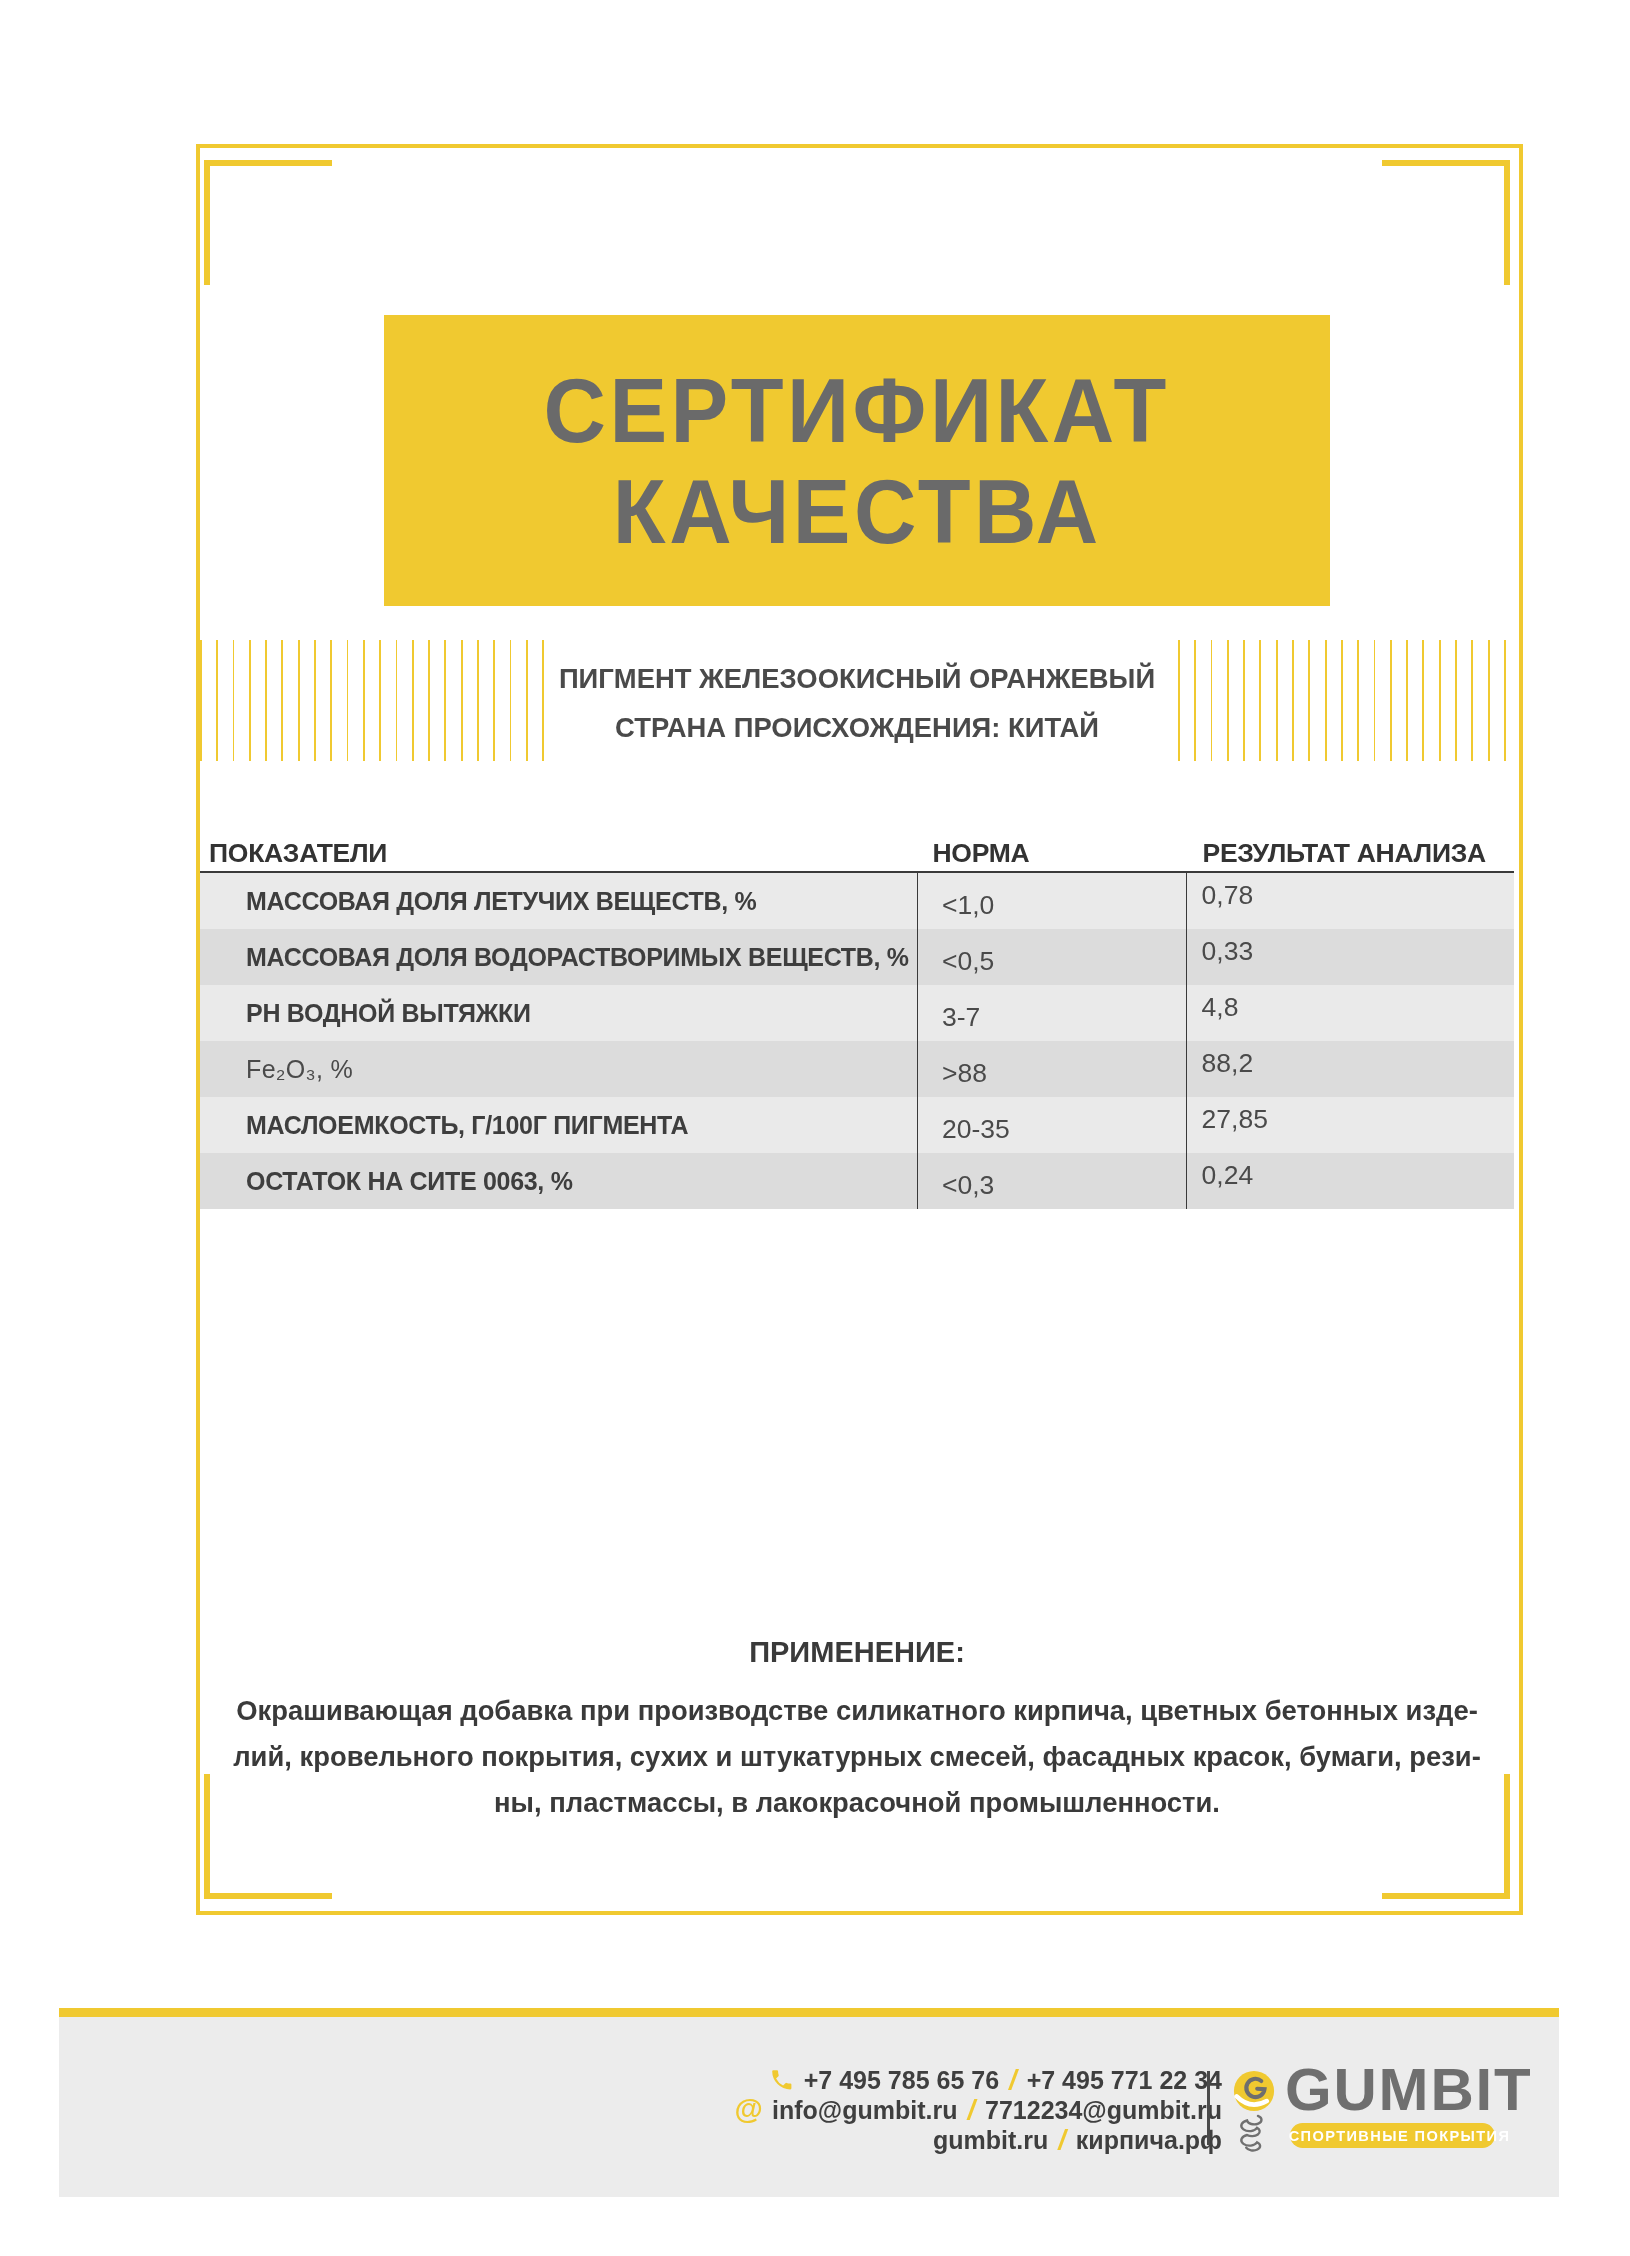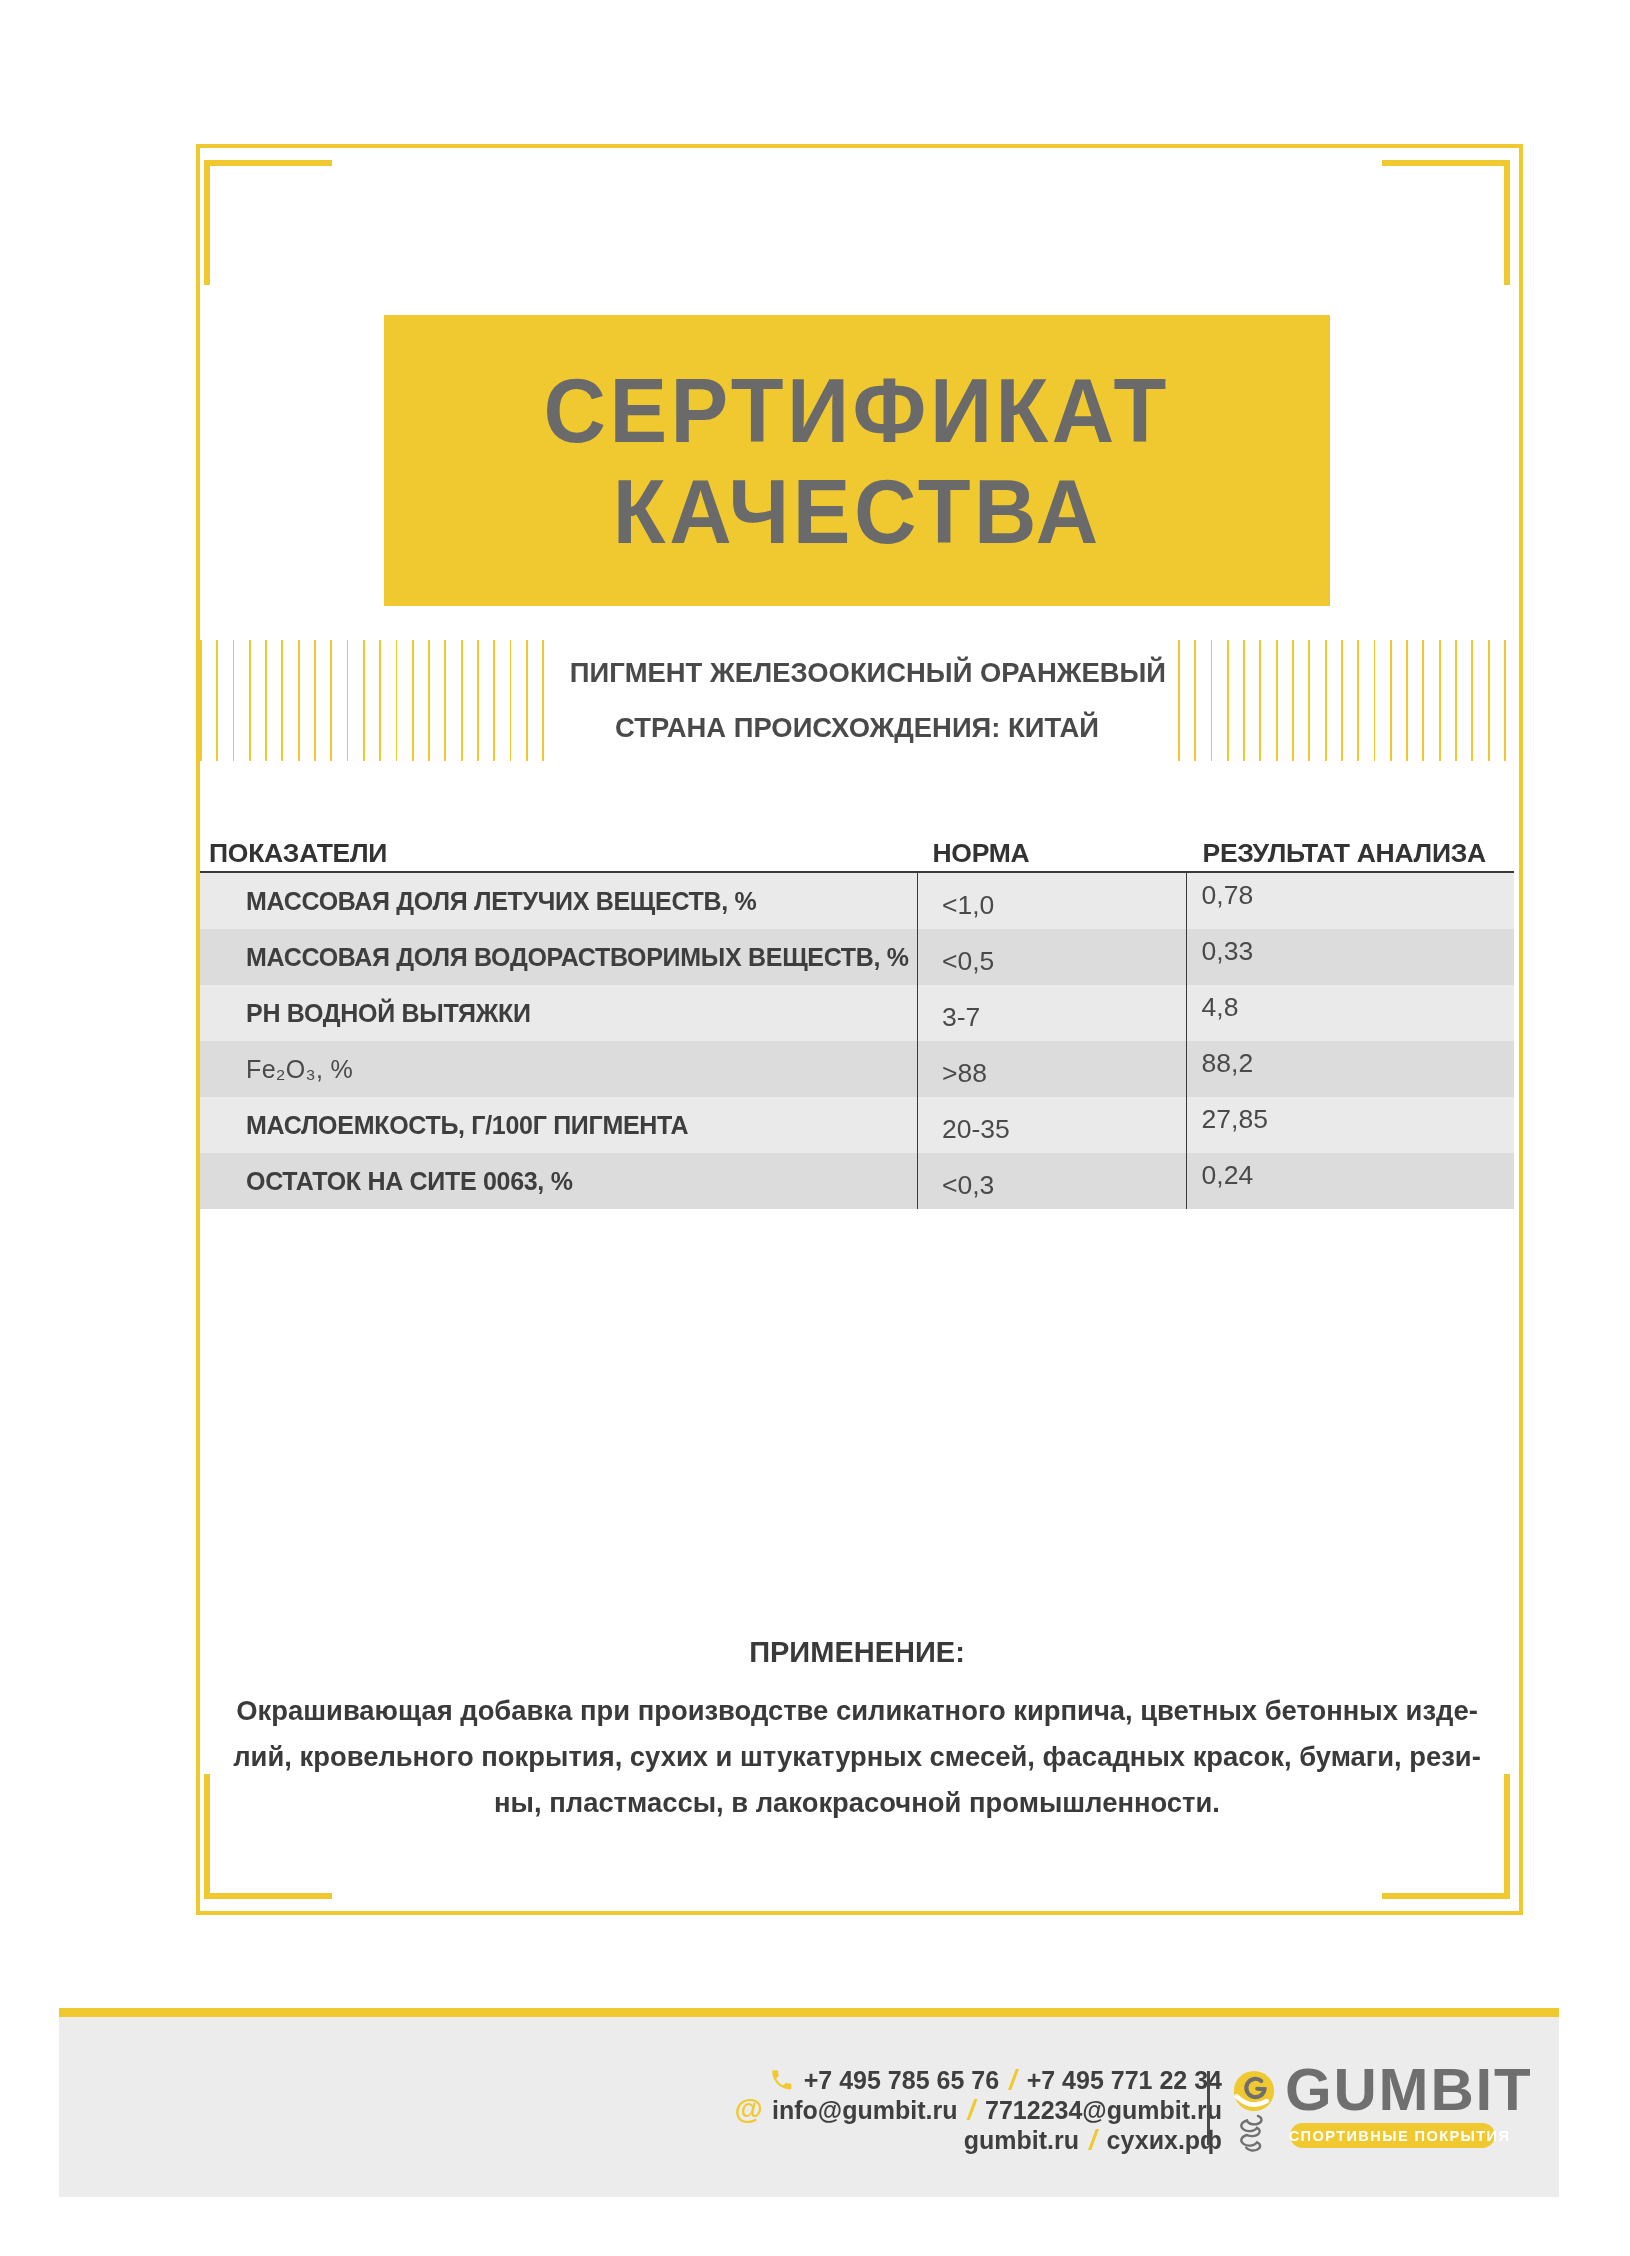--- a/index.html
+++ b/index.html
@@ -37,21 +37,21 @@
     background:repeating-linear-gradient(90deg,#F0C930 0 1.8px,transparent 1.8px 16.3px);
   }
   .subtitle-box{
     position:absolute;left:50%;top:0;transform:translateX(-50%);
     width:618px;height:100%;background:#ffffff;
   }
   .subtitle-line{
     position:absolute;left:0;width:100%;text-align:center;
     font-size:27.4px;font-weight:bold;color:#4A4A4A;line-height:27.4px;white-space:nowrap;
   }
-  .subtitle-line.l1{top:19px;text-align:right;}
+  .subtitle-line.l1{top:25px;}
   .subtitle-line.l2{top:74px;}
 
   
   .qtable{left:200px;top:835px;width:1314px;}
   .trow,.thead{display:grid;grid-template-columns:717px 270px 326px;}
   .thead{height:38px;background:#ffffff;border-bottom:2.7px solid #3A3A3A;box-sizing:border-box;}
   .thead .hc{display:flex;align-items:center;font-size:26.5px;font-weight:bold;color:#333333;letter-spacing:-0.3px;}
   .hc.h1{padding-left:9.1px;}
   .hc.h2,.hc.h3{padding-left:15.5px;}
   .trow{height:56px;}
@@ -201,21 +201,21 @@
         </div>
         <div class="contact-line">
           <span class="at-ico">@</span>
           <span>info@gumbit.ru</span>
           <span class="slash">/</span>
           <span>7712234@gumbit.ru</span>
         </div>
         <div class="contact-line">
           <span>gumbit.ru</span>
           <span class="slash">/</span>
-          <span>сухих.рф</span>
+          <span>кирпича.рф</span>
         </div>
       </div>
 
       <div class="divider"></div>
 
       <svg class="logo-ball" viewBox="0 0 46 46">
         <circle cx="23" cy="23" r="22" fill="#F0C930"></circle>
         <path d="M4 29 q 15 15 33 5" stroke="#ffffff" stroke-width="5" fill="none" stroke-linecap="round"></path>
         <path d="M31 12 a 10 10 0 1 0 3.5 9 l -8 -0.5" stroke="#6E6E6E" stroke-width="4.5" fill="none" stroke-linecap="round"></path>
       </svg>

